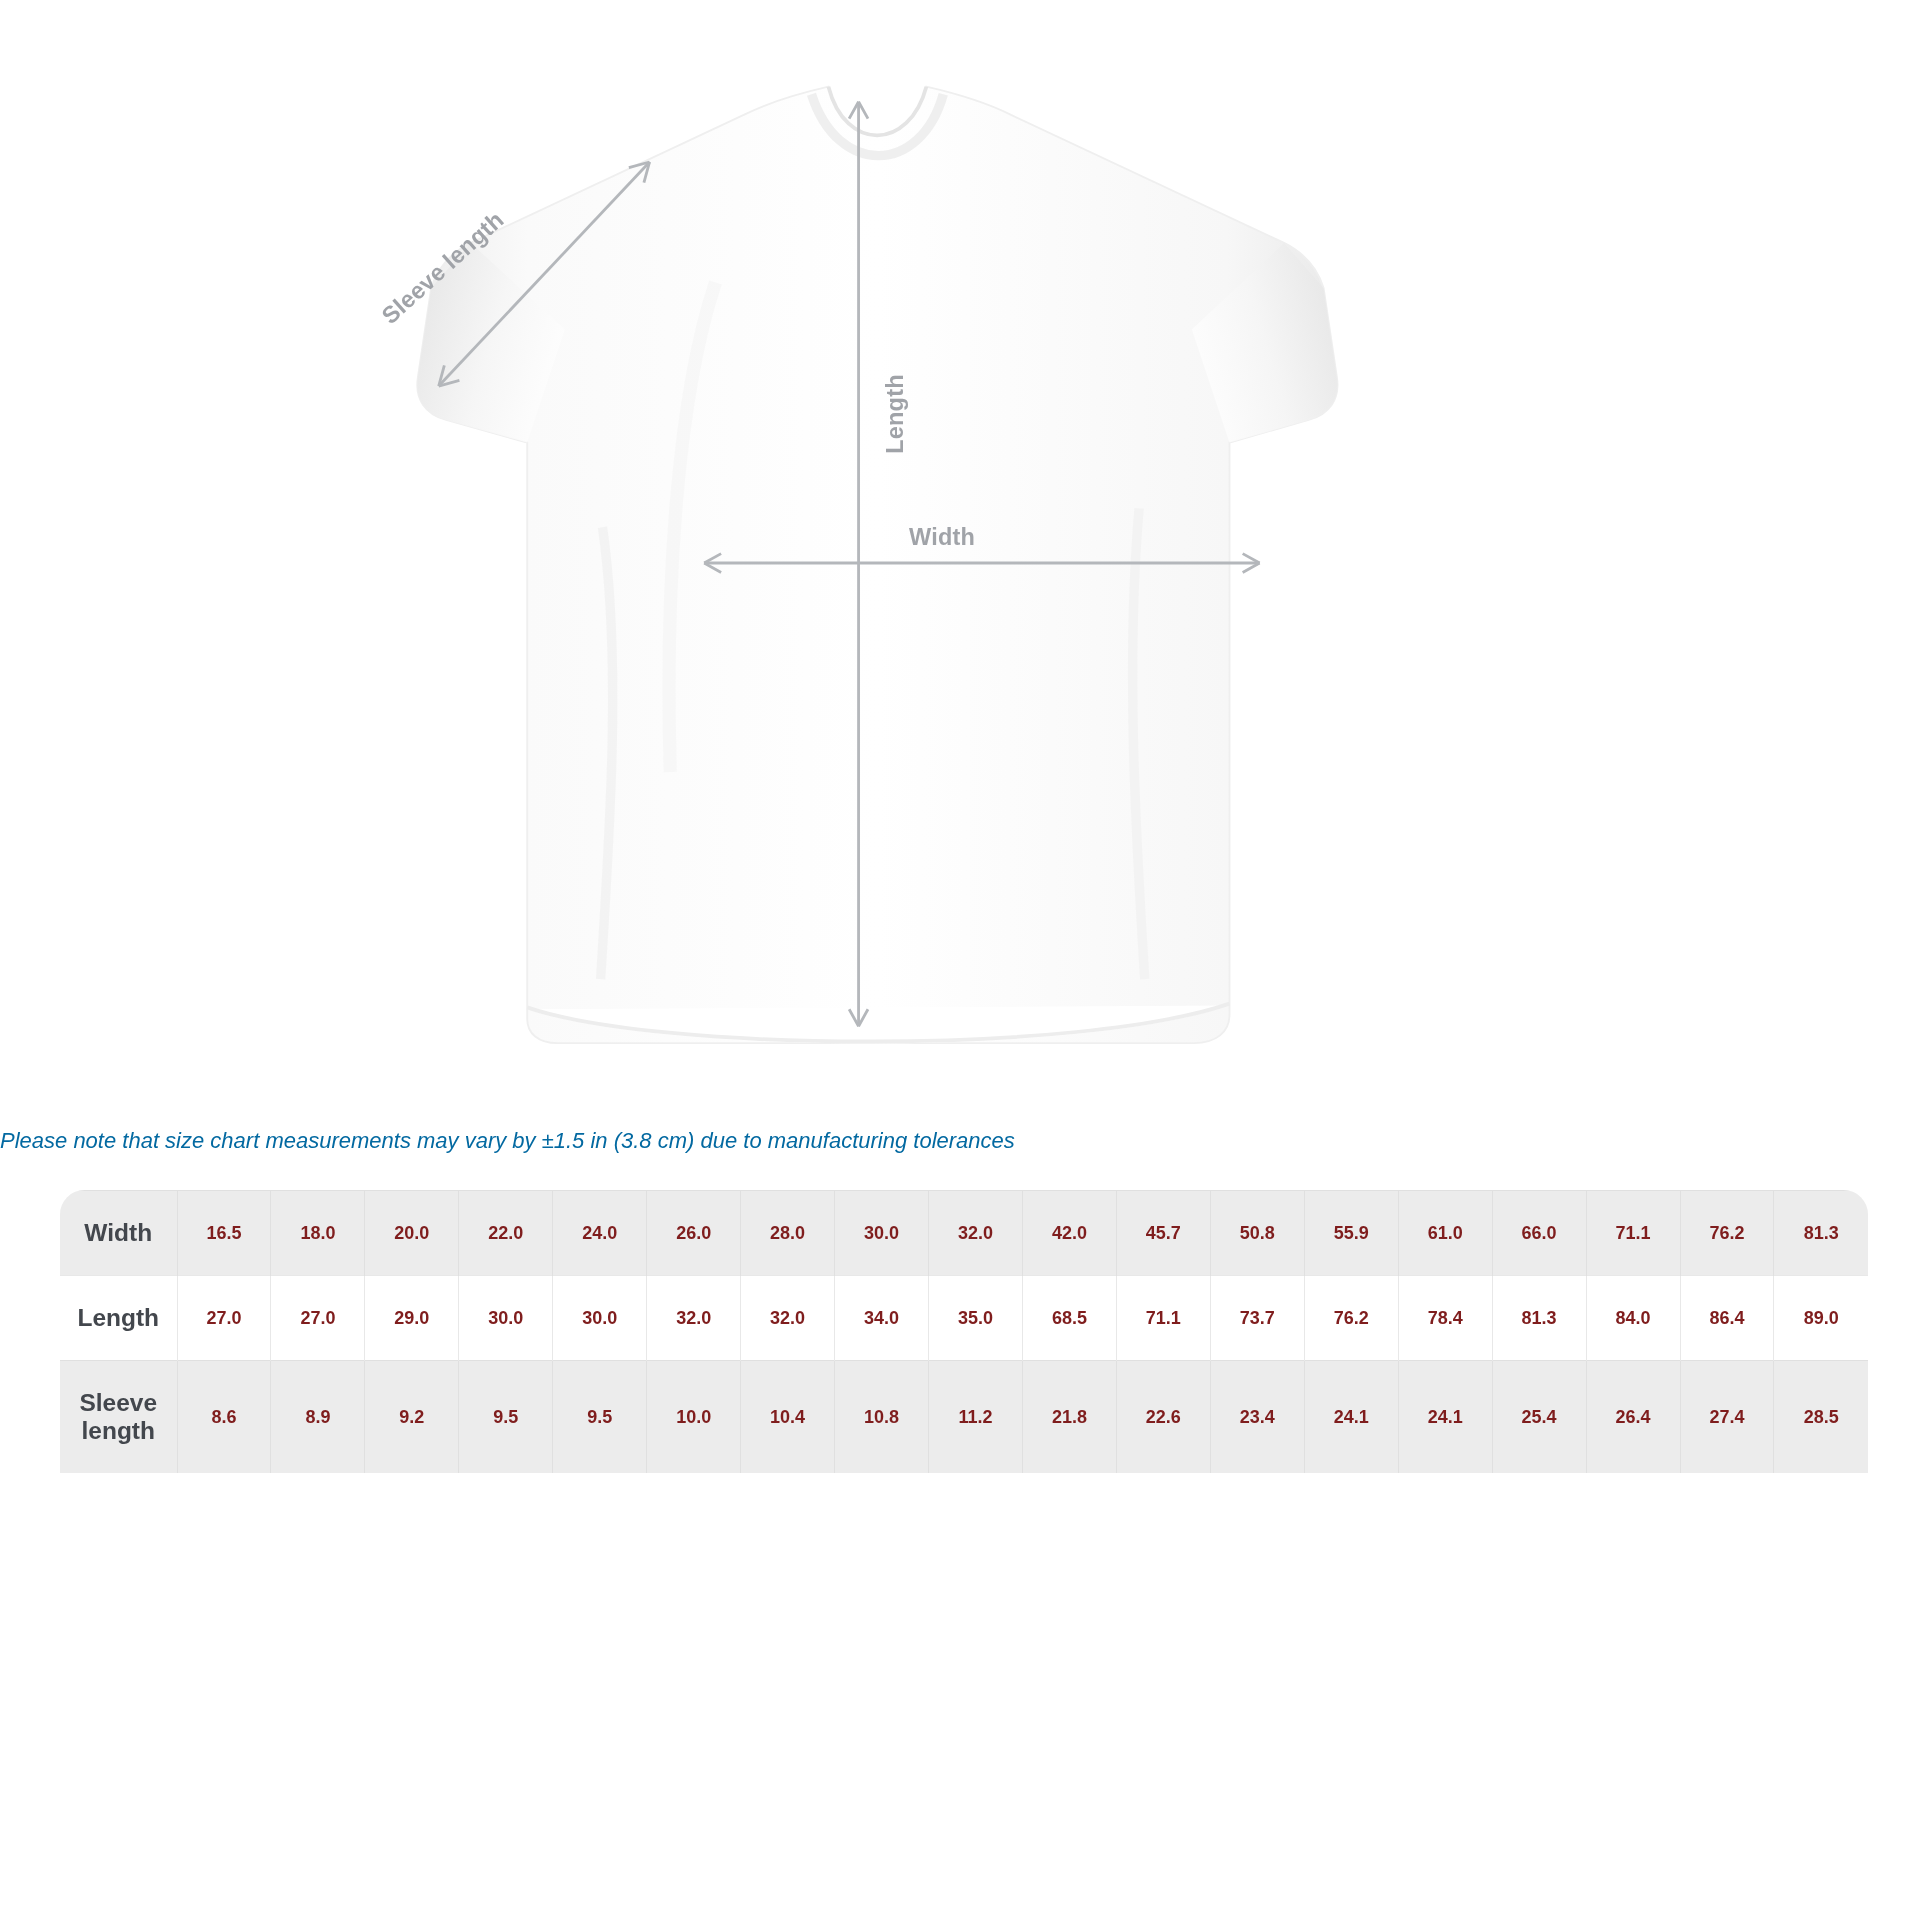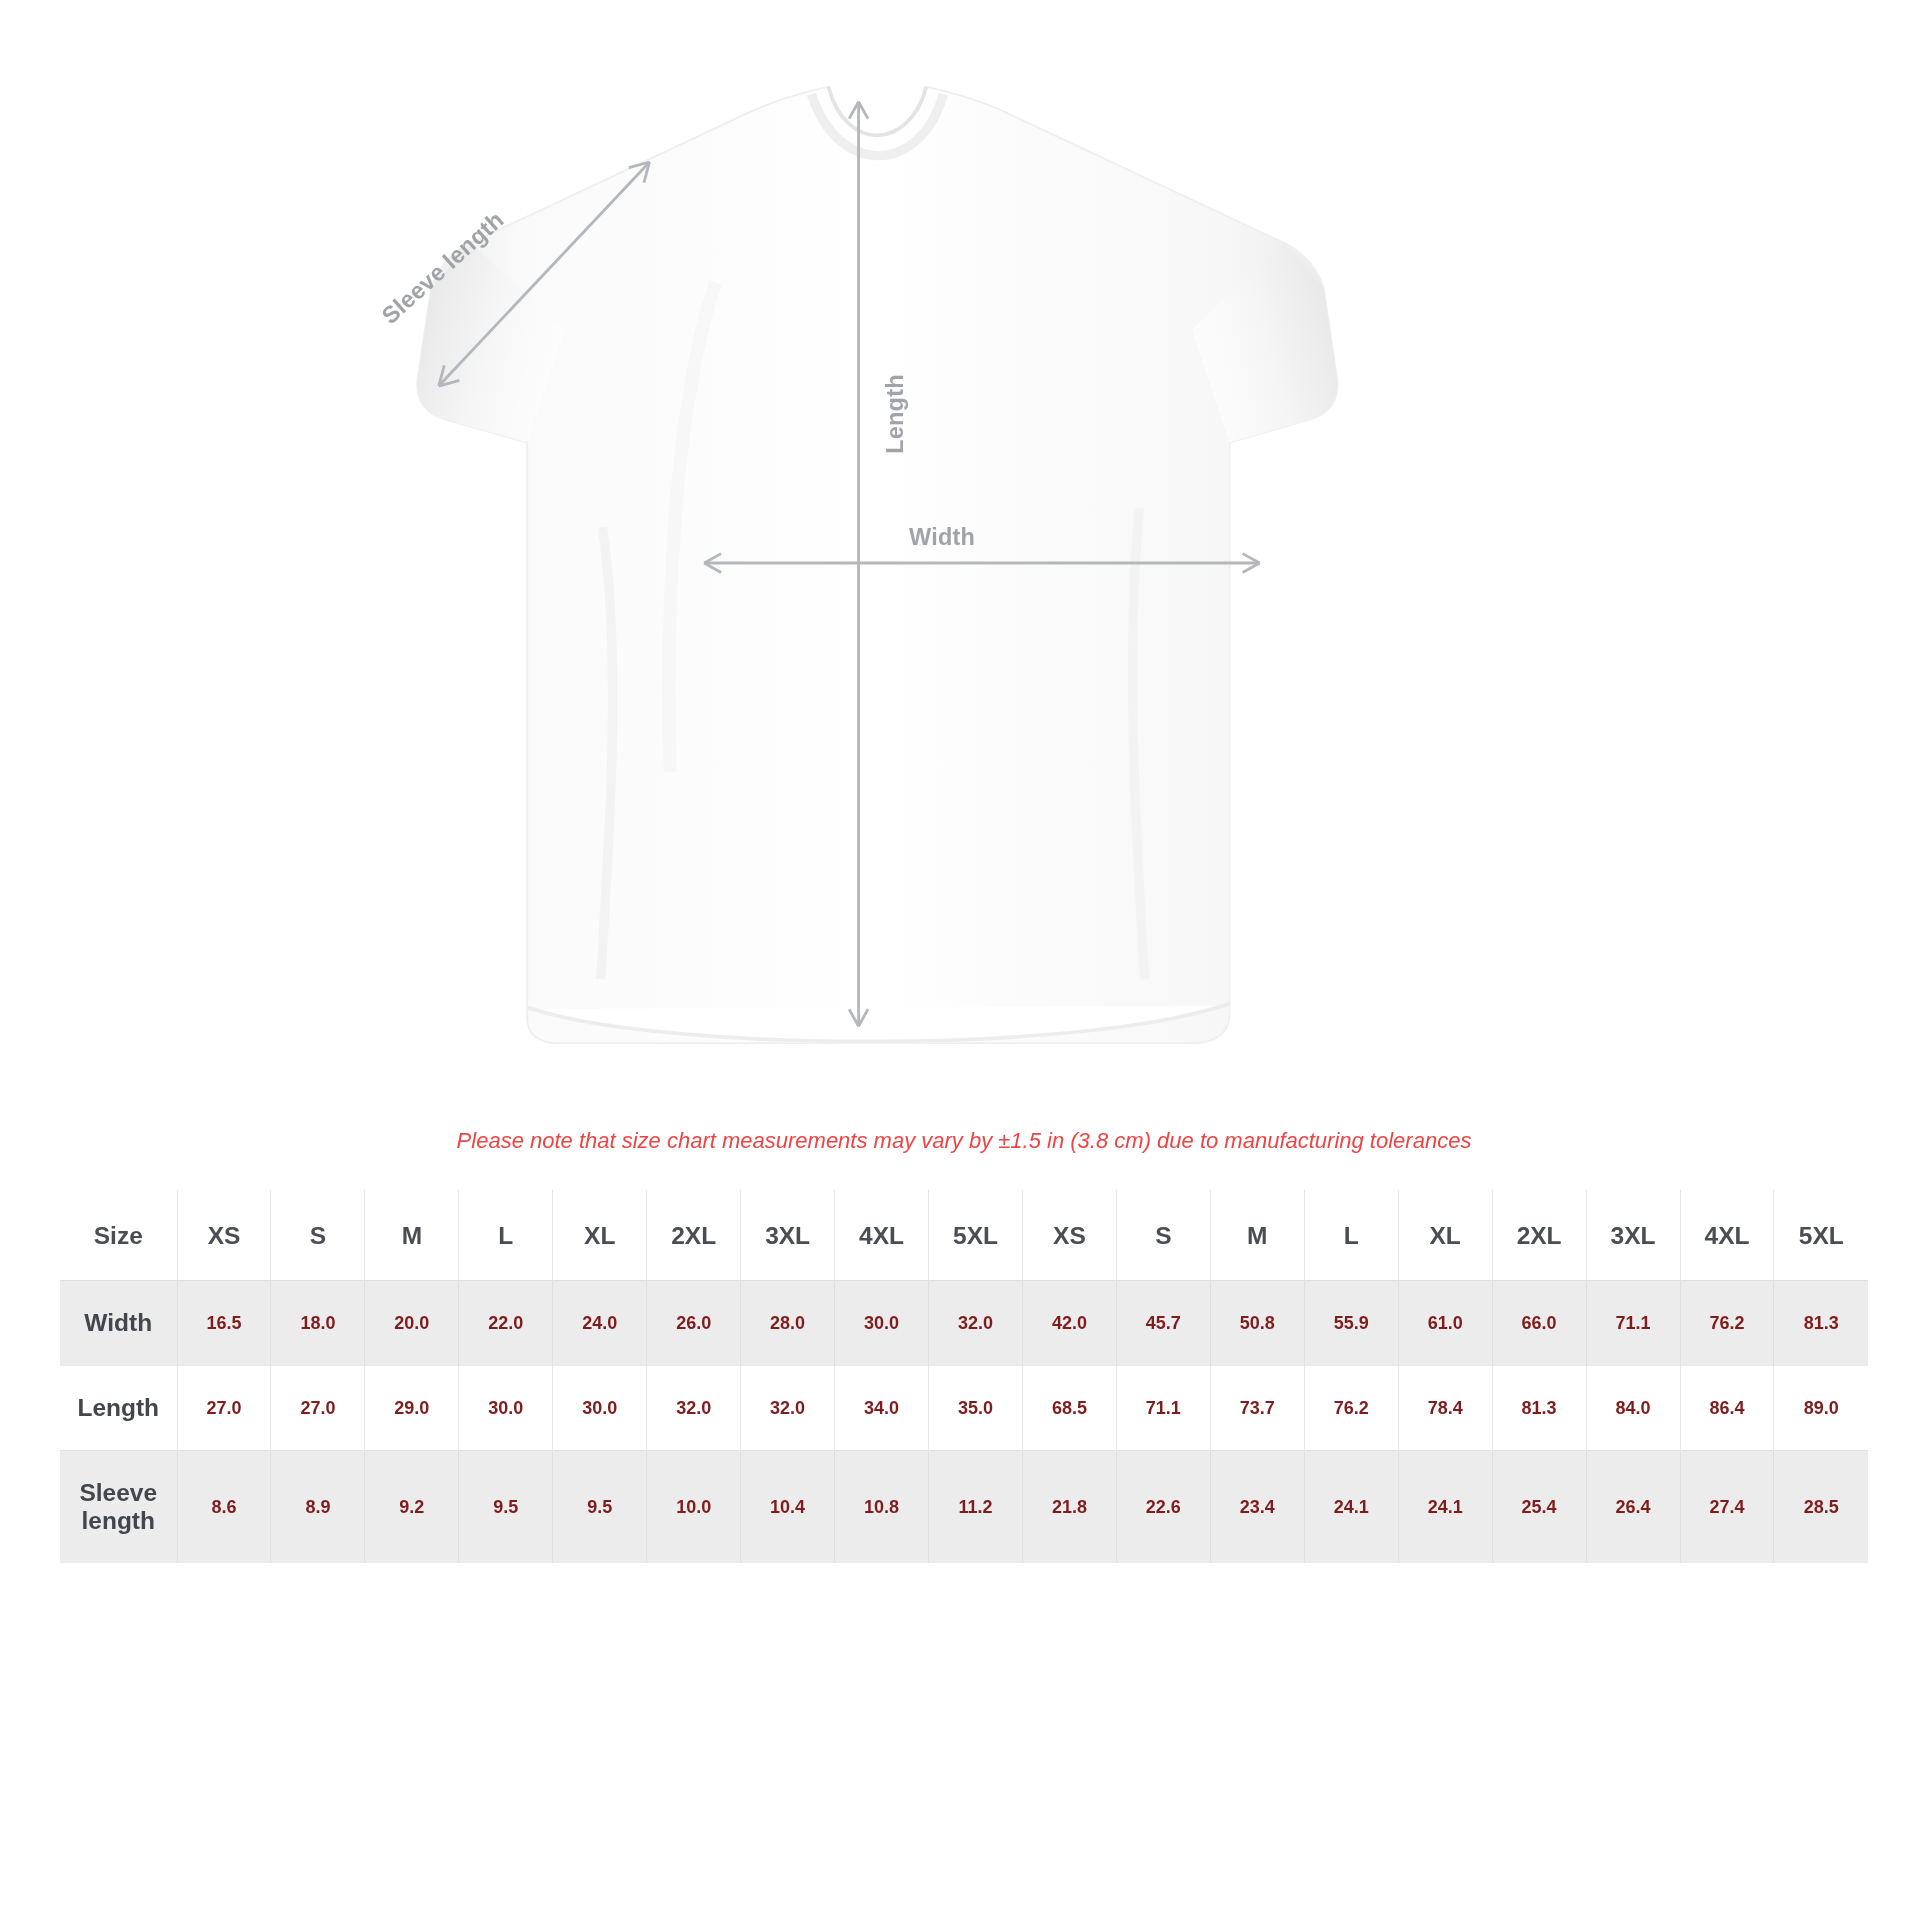--- a/index.html
+++ b/index.html
@@ -58,24 +58,24 @@
   .title {
     text-align: center;
     font-size: 40px;
     font-weight: bold;
     color: #222;
     margin: 0;
     padding-top: 7.5px;
     letter-spacing: -0.3px;
   }
   .subtitle {
-    text-align: center;
+    text-align: left;
     font-size: 22px;
     font-style: italic;
-    color: #ef4444;
+    color: #0369a1;
     margin: 17px 0 0 0;
   }
 
   
   .table-wrap {
     margin: 36px 60px 0 60px;
     border-radius: 24.5px 24.5px 0 0;
     overflow: hidden;
   }
   table.size-table {
@@ -239,41 +239,20 @@
           <col>
           <col>
           <col>
           <col>
           <col>
           <col>
           <col>
           <col>
         </colgroup>
       <thead>
-        <tr class="headrow" id="column-header-row">
-          <th class="rowhead">Size</th>
-        <th>XS</th>
-            <th>S</th>
-            <th>M</th>
-            <th>L</th>
-            <th>XL</th>
-            <th>2XL</th>
-            <th>3XL</th>
-            <th>4XL</th>
-            <th>5XL</th>
-            <th>XS</th>
-            <th>S</th>
-            <th>M</th>
-            <th>L</th>
-            <th>XL</th>
-            <th>2XL</th>
-            <th>3XL</th>
-            <th>4XL</th>
-            <th>5XL</th>
-          </tr>
       </thead>
       <tbody id="table-body">
       <tr class="shaded">
             <td class="rowhead">Width</td>
             <td>16.5</td>
             <td>18.0</td>
             <td>20.0</td>
             <td>22.0</td>
             <td>24.0</td>
             <td>26.0</td>

